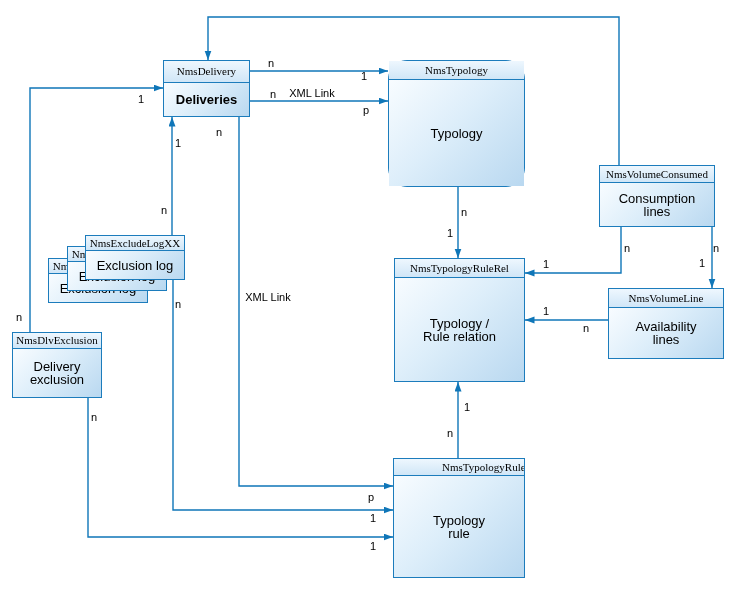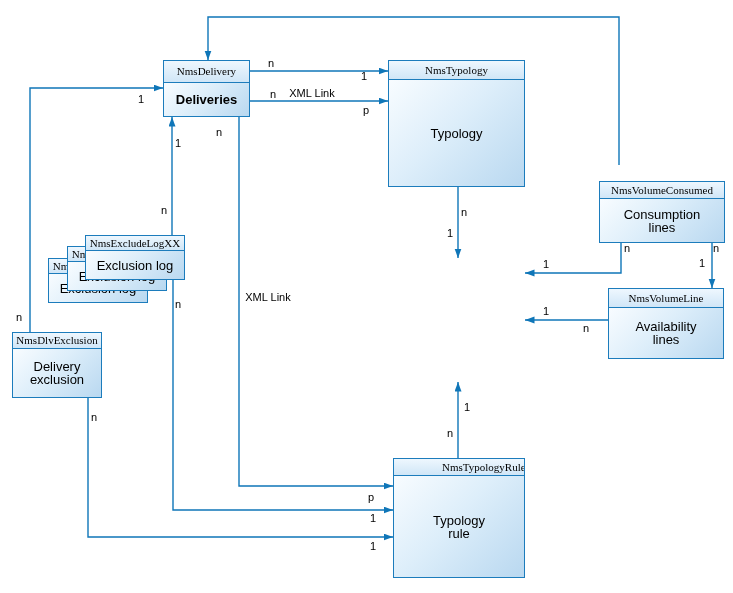--- a/index.html
+++ b/index.html
@@ -33,22 +33,22 @@
   .e-body{
     flex:1 1 auto;display:flex;align-items:center;justify-content:center;
     text-align:center;font-size:13px;line-height:13px;white-space:pre-line;
     background:linear-gradient(135deg,#f8fcff 0%,#ddeefa 45%,#b9d8f0 100%);
   }
   .e-body.bold{font-weight:bold;}
 
   
   #e-delivery{left:163px;top:60px;width:87px;height:57px;}
   #e-delivery .e-title{height:21px;line-height:21px;}
-  #e-typology{left:388px;top:60px;width:137px;height:127px;}
-  #e-volume-consumed{left:599px;top:165px;width:126px;height:62px;margin-top:16px;}
+  #e-typology{left:388px;top:60px;width:137px;height:127px;border-radius:19px;}
+  #e-volume-consumed{left:599px;top:165px;width:116px;height:62px;}
   #e-volume-consumed .e-title{height:16px;line-height:16px;}
   #e-rule-rel{left:394px;top:258px;width:131px;height:124px;}
   #e-volume-line{left:608px;top:288px;width:116px;height:71px;}
   #e-exclude-back2{left:48px;top:258px;width:100px;height:45px;}
   #e-exclude-back1{left:67px;top:246px;width:100px;height:45px;}
   #e-exclude-front{left:85px;top:235px;width:100px;height:45px;}
   #e-exclude-back2 .e-title,#e-exclude-back1 .e-title,#e-exclude-front .e-title{height:14px;line-height:14px;}
   #e-dlv-exclusion{left:12px;top:332px;width:90px;height:66px;}
   #e-dlv-exclusion .e-title{height:15px;line-height:15px;}
   #e-typology-rule{left:393px;top:458px;width:132px;height:120px;}
@@ -108,20 +108,25 @@
     <div class="e-title">NmsTypology</div>
     <div class="e-body">Typology</div>
   </div>
 
   <div class="entity" id="e-volume-consumed">
     <div class="e-title">NmsVolumeConsumed</div>
     <div class="e-body">Consumption
 lines</div>
   </div>
 
+  <div class="entity" id="e-rule-rel">
+    <div class="e-title">NmsTypologyRuleRel</div>
+    <div class="e-body">Typology /
+Rule relation</div>
+  </div>
 
   <div class="entity" id="e-volume-line">
     <div class="e-title">NmsVolumeLine</div>
     <div class="e-body">Availability
 lines</div>
   </div>
 
   <div class="entity" id="e-dlv-exclusion">
     <div class="e-title">NmsDlvExclusion</div>
     <div class="e-body">Delivery

